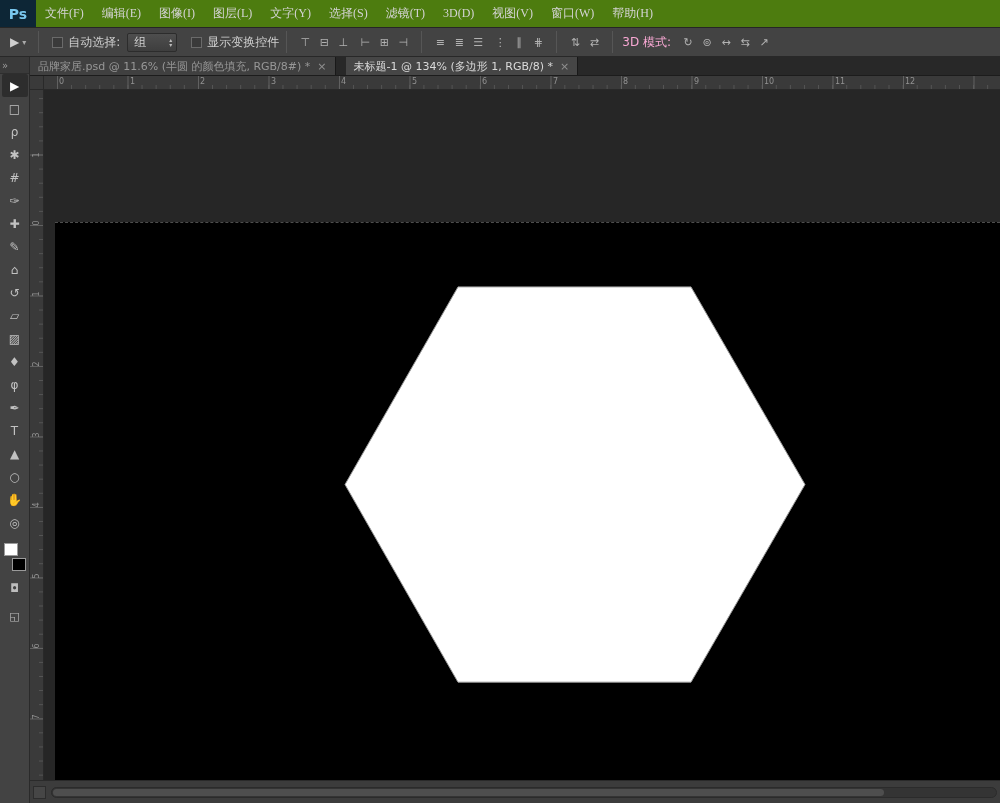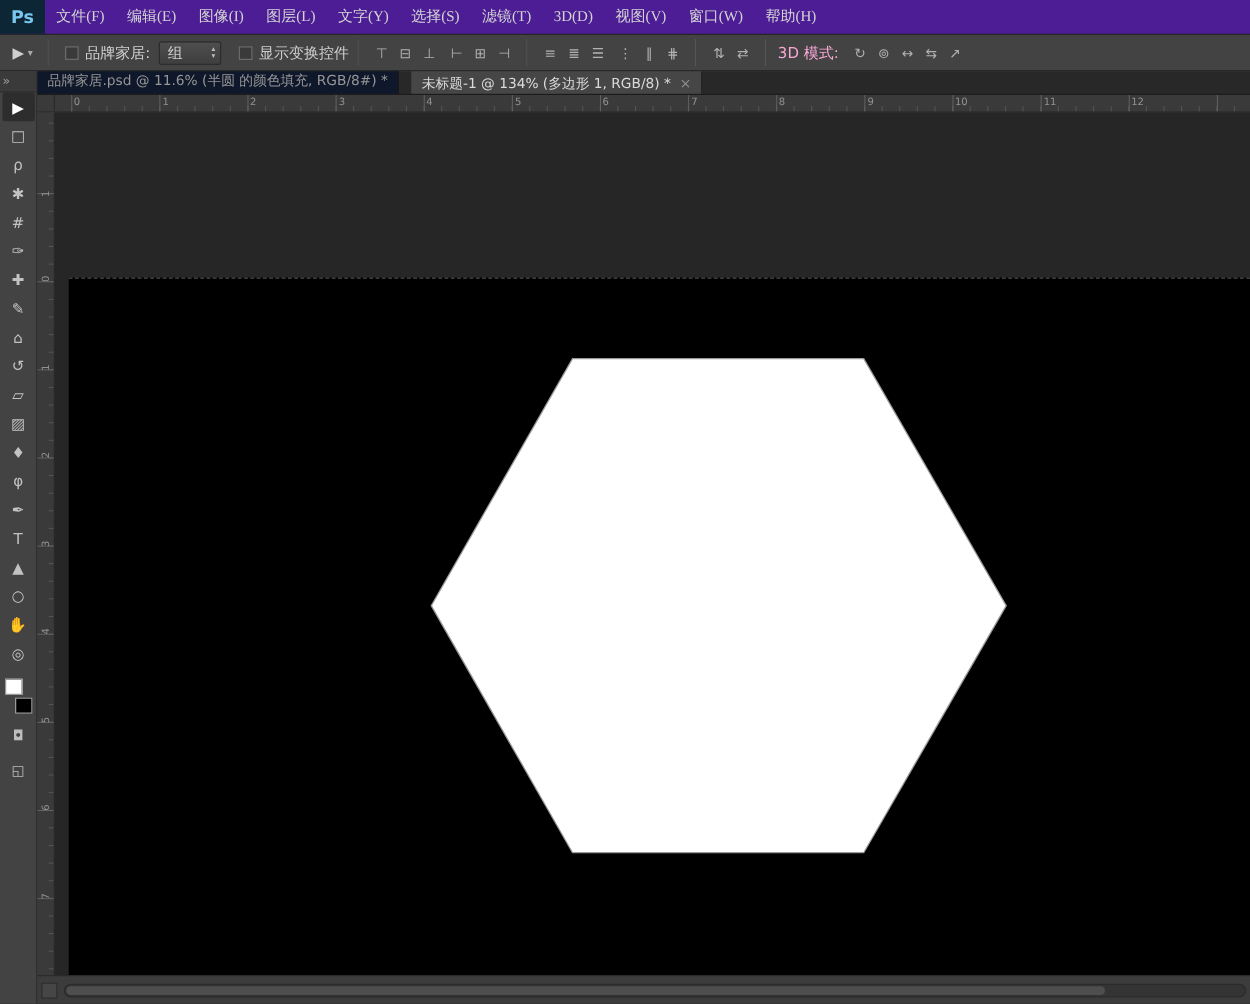--- a/index.html
+++ b/index.html
@@ -1,20 +1,20 @@
 <!DOCTYPE html>
 <html><head>
 <meta charset="utf-8">
 <style>
   * { margin:0; padding:0; box-sizing:border-box; }
   html,body { width:1000px; height:803px; overflow:hidden; }
   body { background:#434343; font-family:"DejaVu Sans", sans-serif; font-size:12px; color:#cfcfcf; }
 
   
-  .menu-bar { height:28px; display:flex; align-items:stretch; background:#4c1d95; border-bottom:1px solid #262626; }
+  .menu-bar { height:28px; display:flex; align-items:stretch; background:#4d7c0f; border-bottom:1px solid #262626; }
   .ps-logo { width:36px; display:flex; align-items:center; justify-content:center; background:#0d2636; color:#79c7ee; font-weight:bold; font-size:14px; }
   .menu-item { padding:0 9px; display:flex; align-items:center; color:#d4d4d4; font-size:12px; cursor:default;font-family:Liberation Serif, serif; }
 
   
   .options-bar { height:29px; background:#434343; border-bottom:1px solid #282828; display:flex; align-items:center; padding:0 5px; }
   .tool-preset { display:flex; align-items:center; gap:3px; padding:0 5px; color:#cfcfcf; }
   .tool-preset .tp-arrow { font-size:8px; color:#aaa; }
   .opt-divider { width:1px; height:22px; background:#2e2e2e; border-right:1px solid #565656; margin:0 7px; }
   .checkbox { width:11px; height:11px; border:1px solid #6a6a6a; background:#3a3a3a; margin:0 5px 0 6px; flex:0 0 auto; }
   .opt-label { font-size:12px; color:#cfcfcf; white-space:nowrap; }
@@ -34,21 +34,21 @@
   .tool.selected { background:#2d2d2d; color:#ffffff; border-radius:2px; }
   .swatches { position:relative; width:26px; height:28px; margin-top:9px; flex:0 0 auto; }
   .fg-swatch { position:absolute; left:2px; top:0; width:14px; height:13px; border:1px solid #9a9a9a; z-index:2; }
   .bg-swatch { position:absolute; right:2px; bottom:0; width:14px; height:13px; border:1px solid #9a9a9a; }
   .tb-extra { width:26px; height:22px; margin-top:6px; display:flex; align-items:center; justify-content:center; color:#bdbdbd; font-size:11px; }
 
   
   .doc-col { flex:1; display:flex; flex-direction:column; min-width:0; }
   .tab-bar { height:19px; background:#282828; display:flex; align-items:stretch; border-bottom:1px solid #1c1c1c; }
   .tab { display:flex; align-items:center; padding:0 8px; font-size:11px; border-right:1px solid #191919; white-space:nowrap; }
-  .tab.inactive { background:#0f172a; color:#979797;flex-direction:column; }
+  .tab.inactive { background:#404040; color:#979797; }
   .tab.active { background:#464646; color:#dadada;margin-left:10px; }
   .tab-close { margin-left:7px; font-size:11px; color:#909090; }
 
   .ruler-row { height:14px; display:flex; background:#3a3a3a; border-bottom:1px solid #292929; flex:0 0 auto; }
   .ruler-corner { width:14px; background:#3a3a3a; border-right:1px solid #292929; flex:0 0 auto; }
   .h-ruler { position:relative; flex:1; background-color:#3a3a3a;
     background-image:
       linear-gradient(to right,#616161 0,#616161 1px,transparent 1px),
       linear-gradient(to right,#555555 0,#555555 1px,transparent 1px);
     background-size:70.5px 14px, 14.1px 4px;
@@ -94,21 +94,21 @@
 </div>
 
 <div class="options-bar">
   <div class="tool-preset">
     <span>▶</span>
     <span class="tp-arrow">▾</span>
   </div>
   <div class="opt-divider"></div>
 
   <div class="checkbox"></div>
-  <span class="opt-label">品牌家居:</span>
+  <span class="opt-label">自动选择:</span>
   <div class="dropdown">
     <span>组</span>
     <span class="dd-arrows">
         <span>▴</span>
         <span>▾</span>
       </span>
   </div>
 
   <div class="checkbox" style="margin-left:14px;"></div>
   <span class="opt-label">显示变换控件</span>

